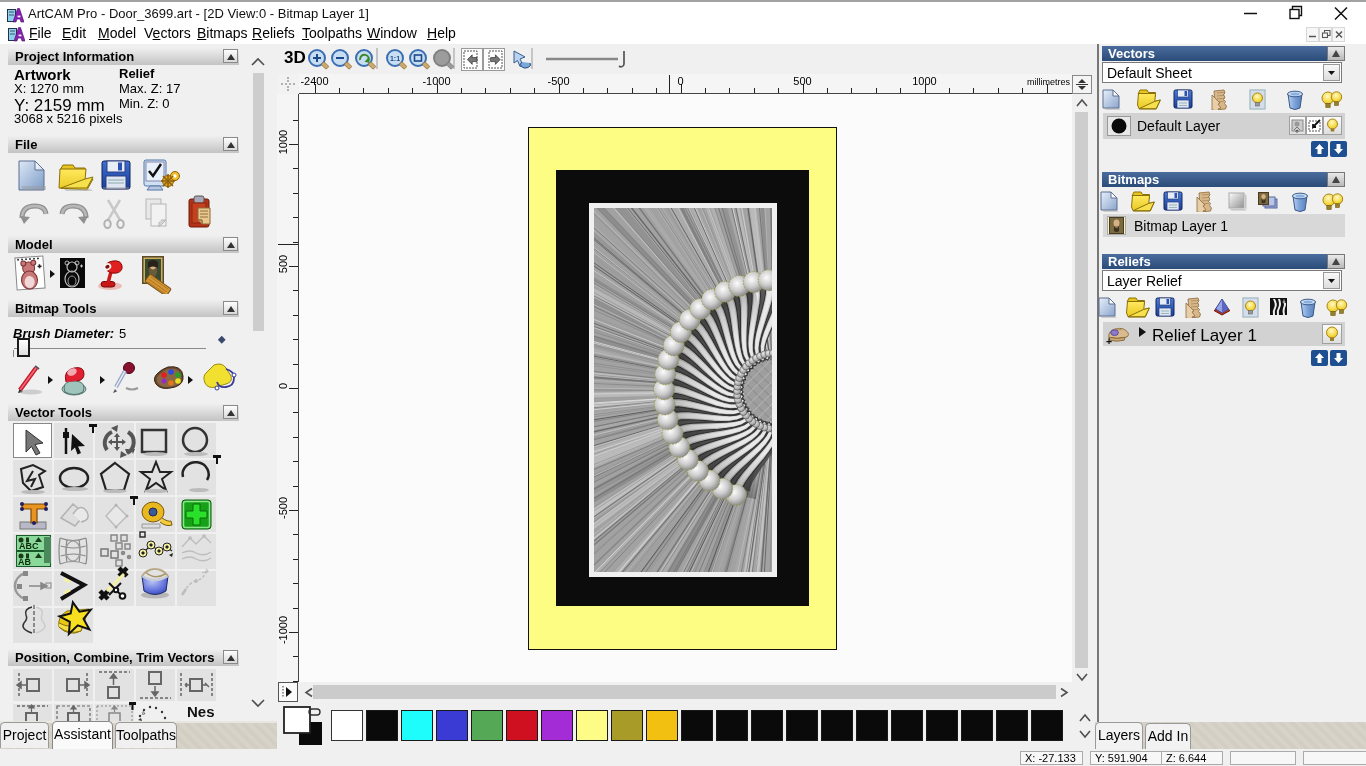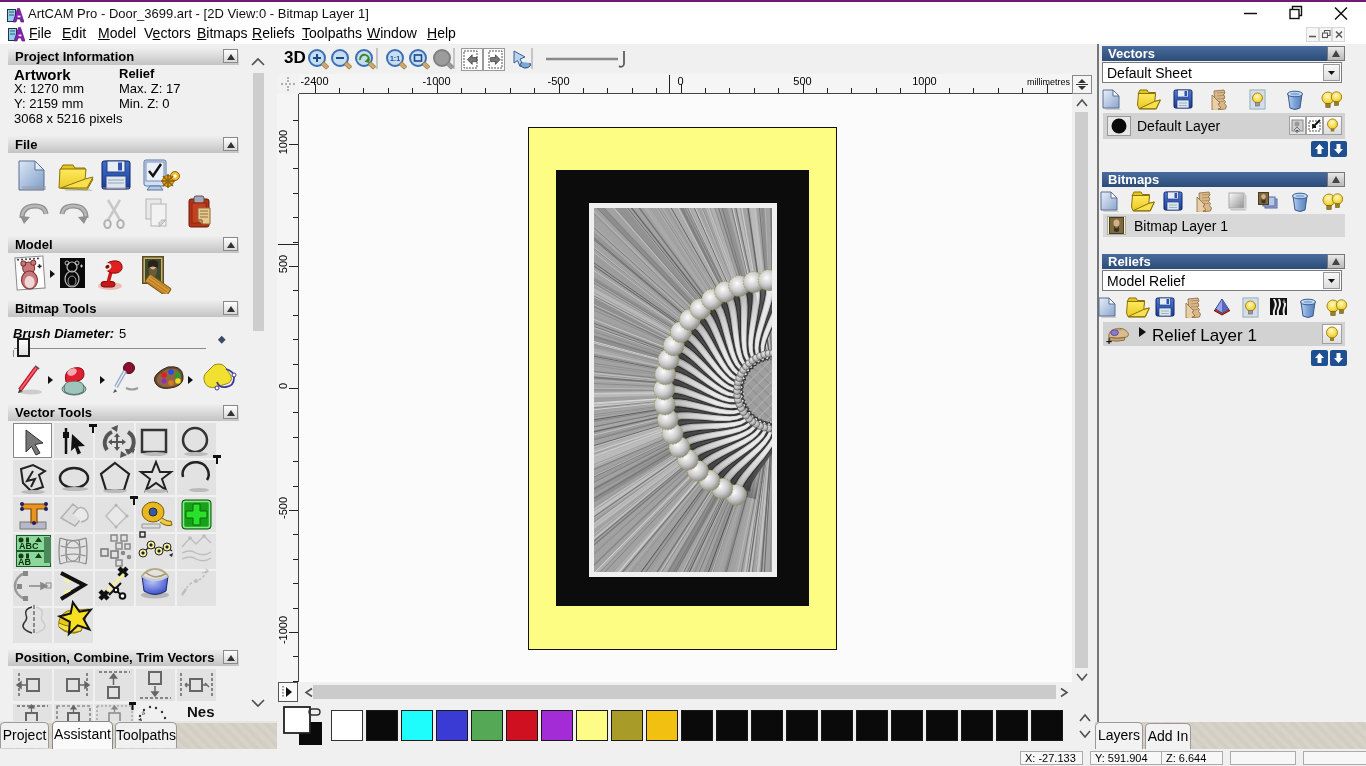--- a/index.html
+++ b/index.html
@@ -1,17 +1,17 @@
 <!DOCTYPE html>
 <html><head><meta charset="utf-8"><style>
 * { margin:0; padding:0; box-sizing:border-box; }
 html,body { width:1366px; height:766px; overflow:hidden; background:#f0f0f0;
   font-family:"Liberation Sans", sans-serif; }
 .abs { position:absolute; }
-#titlebar { position:absolute; left:0; top:0; width:1366px; height:24px; background:#fff; border-top:2px solid #701a75; }
+#titlebar { position:absolute; left:0; top:0; width:1366px; height:24px; background:#fff; border-top:2px solid #a3a3a3; }
 #titletext { position:absolute; left:28px; top:4px; font-size:13px; color:#111; }
 #menubar { position:absolute; left:0; top:24px; width:1366px; height:20px; background:#fff; }
 .menuitem { position:absolute; top:1px; font-size:14px; color:#000; }
 .menuitem u { text-decoration:underline; }
 .sechead { position:absolute; left:8px; width:231px; height:17px;
   background:linear-gradient(#efefef,#c3c3c3); font-size:13px; font-weight:bold; color:#000;
   padding:1px 0 0 7px; }
 .collbtn { position:absolute; right:1px; top:1px; width:15px; height:14px; background:linear-gradient(#fdfdfd,#d9d9d9);
   border:1px solid #8a8a8a; }
 .collbtn:after { content:""; position:absolute; left:3px; top:4px; width:0; height:0;
@@ -718,21 +718,21 @@
 <div class="sechead" style="top:48px">Project Information<div class="collbtn"></div></div>
 <div class="sechead" style="top:136px">File<div class="collbtn"></div></div>
 <div class="sechead" style="top:236px">Model<div class="collbtn"></div></div>
 <div class="sechead" style="top:300px">Bitmap Tools<div class="collbtn"></div></div>
 <div class="sechead" style="top:404px">Vector Tools<div class="collbtn"></div></div>
 <div class="sechead" style="top:649px">Position, Combine, Trim Vectors<div class="collbtn"></div></div>
 <div class="abs" style="left:14px;top:66px;font-size:15px;font-weight:bold">Artwork</div>
 <div class="abs" style="left:119px;top:66px;font-size:13px;font-weight:bold">Relief</div>
 <div class="abs" style="left:14px;top:81px;font-size:13px">X: 1270 mm</div>
 <div class="abs" style="left:119px;top:81px;font-size:13px">Max. Z: 17</div>
-<div class="abs" style="left:14px;top:96px;font-size:13px">Y: 2159 mm</div>
+<div class="abs" style="left:14px;top:96px;font-size:17px">Y: 2159 mm</div>
 <div class="abs" style="left:119px;top:96px;font-size:13px">Min. Z: 0</div>
 <div class="abs" style="left:14px;top:111px;font-size:13px">3068 x 5216 pixels</div>
 <svg class="abs" style="left:14px;top:158px" width="230" height="76" viewBox="0 0 230 76">
 <defs>
 <linearGradient id="pg" x1="0" y1="0" x2="1" y2="1">
         <stop offset="0" stop-color="#dce8f5"></stop>
         <stop offset="1" stop-color="#7e9cc8"></stop>
       </linearGradient>
 <linearGradient id="fold" x1="0" y1="0" x2="1" y2="1">
         <stop offset="0" stop-color="#fff"></stop>
@@ -1400,21 +1400,21 @@
  <svg class="abs" style="left:5px;top:3px" width="17" height="17">
       <rect x="1" y="0" width="15" height="17" fill="#4a3a20"></rect>
       <rect x="2" y="1" width="13" height="15" fill="#7a6a40"></rect>
       <ellipse cx="8.5" cy="6" rx="3" ry="3.5" fill="#d8b088"></ellipse>
       <path d="M6 9 q2.5 5 5 0 l0 5 q-2.5 2 -5 0 z" fill="#3a3022"></path>
     </svg>
  <div class="abs" style="left:31px;top:4px;font-size:14px">Bitmap Layer 1</div>
 </div>
 <div class="bluehead" style="top:254px">Reliefs<div class="bluecoll"></div></div>
 <div class="abs" style="left:1102px;top:270px;width:240px;height:21px;background:#fff;border:1px solid #7a7a7a">
- <div class="abs" style="left:4px;top:2px;font-size:14px">Model Relief</div>
+ <div class="abs" style="left:4px;top:2px;font-size:14px">Layer Relief</div>
  <div class="abs" style="right:1px;top:1px;width:17px;height:17px;background:linear-gradient(#f8f8f8,#ddd);border:1px solid #999">
  <svg width="15" height="15">
         <path d="M4 6 l3.5 4 3.5 -4 z" fill="#111"></path>
       </svg></div>
   </div>
 <svg class="abs" style="left:1098px;top:296px" width="250" height="22" viewBox="0 0 250 22">
     <g transform="translate(0,1) scale(1)">
 <path d="M1 1 h10 l6 6 v12 h-16 z" fill="url(#spg)" stroke="#5a6f92"></path>
 <path d="M11 1 l6 6 h-6 z" fill="#fff" stroke="#5a6f92"></path>
 <path d="M2 19 h15 l2 2 h-15 z" fill="#999" opacity="0.4"></path>

